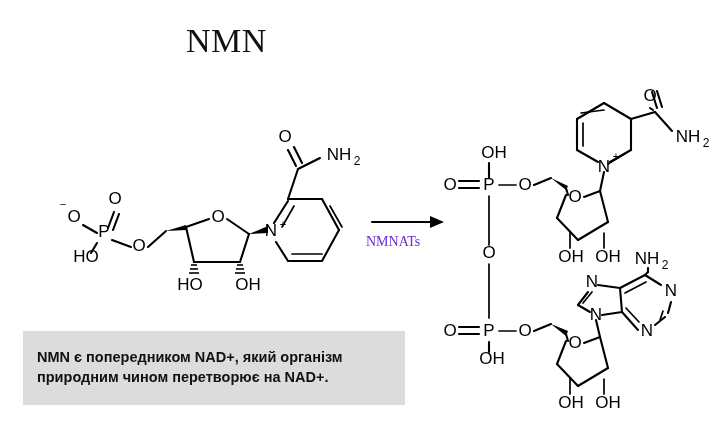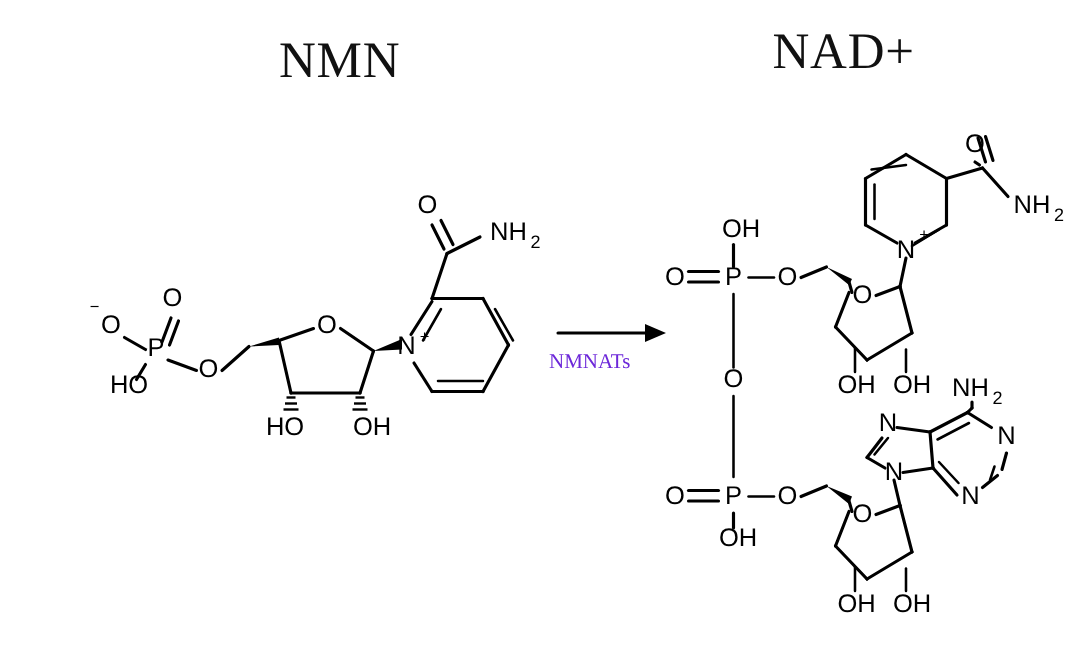--- a/index.html
+++ b/index.html
@@ -69,21 +69,20 @@
   .sub { font-size: 12px; }
   .sup { font-size: 11px; }
 </style>
 </head>
 <body>
 
 <div id="page">
 
   <div class="title" id="title-nmn">NMN</div>
 
-  <div class="title" id="title-nad">NAD+</div>
 
   <svg width="725" height="439">
     <g>
 
       <text class="atom" x="74" y="222" text-anchor="middle">O</text>
       <text class="atom sup" x="63" y="208" text-anchor="middle">−</text>
 
       <text class="atom" x="115" y="204" text-anchor="middle">O</text>
 
       <text class="atom" x="104" y="237" text-anchor="middle">P</text>
@@ -281,14 +280,20 @@
       <line class="bond" x1="638" y1="330" x2="622" y2="312"></line>
       <line class="bond-thin" x1="639" y1="322" x2="626" y2="308"></line>
 
       <line class="bond" x1="645" y1="275" x2="648" y2="272"></line>
       <line class="bond" x1="648" y1="272" x2="648" y2="268"></line>
       <text class="atom" x="647" y="264" text-anchor="middle">NH</text>
       <text class="atom sub" x="665" y="269" text-anchor="middle">2</text>
     </g>
   </svg>
 
+  <div id="caption-box">
+    <div id="caption-text">
+      <span>NMN є попередником NAD+, який організм</span><br>
+      <span>природним чином перетворює на NAD+.</span>
+    </div>
+  </div>
 
 </div>
 
 </body></html>

